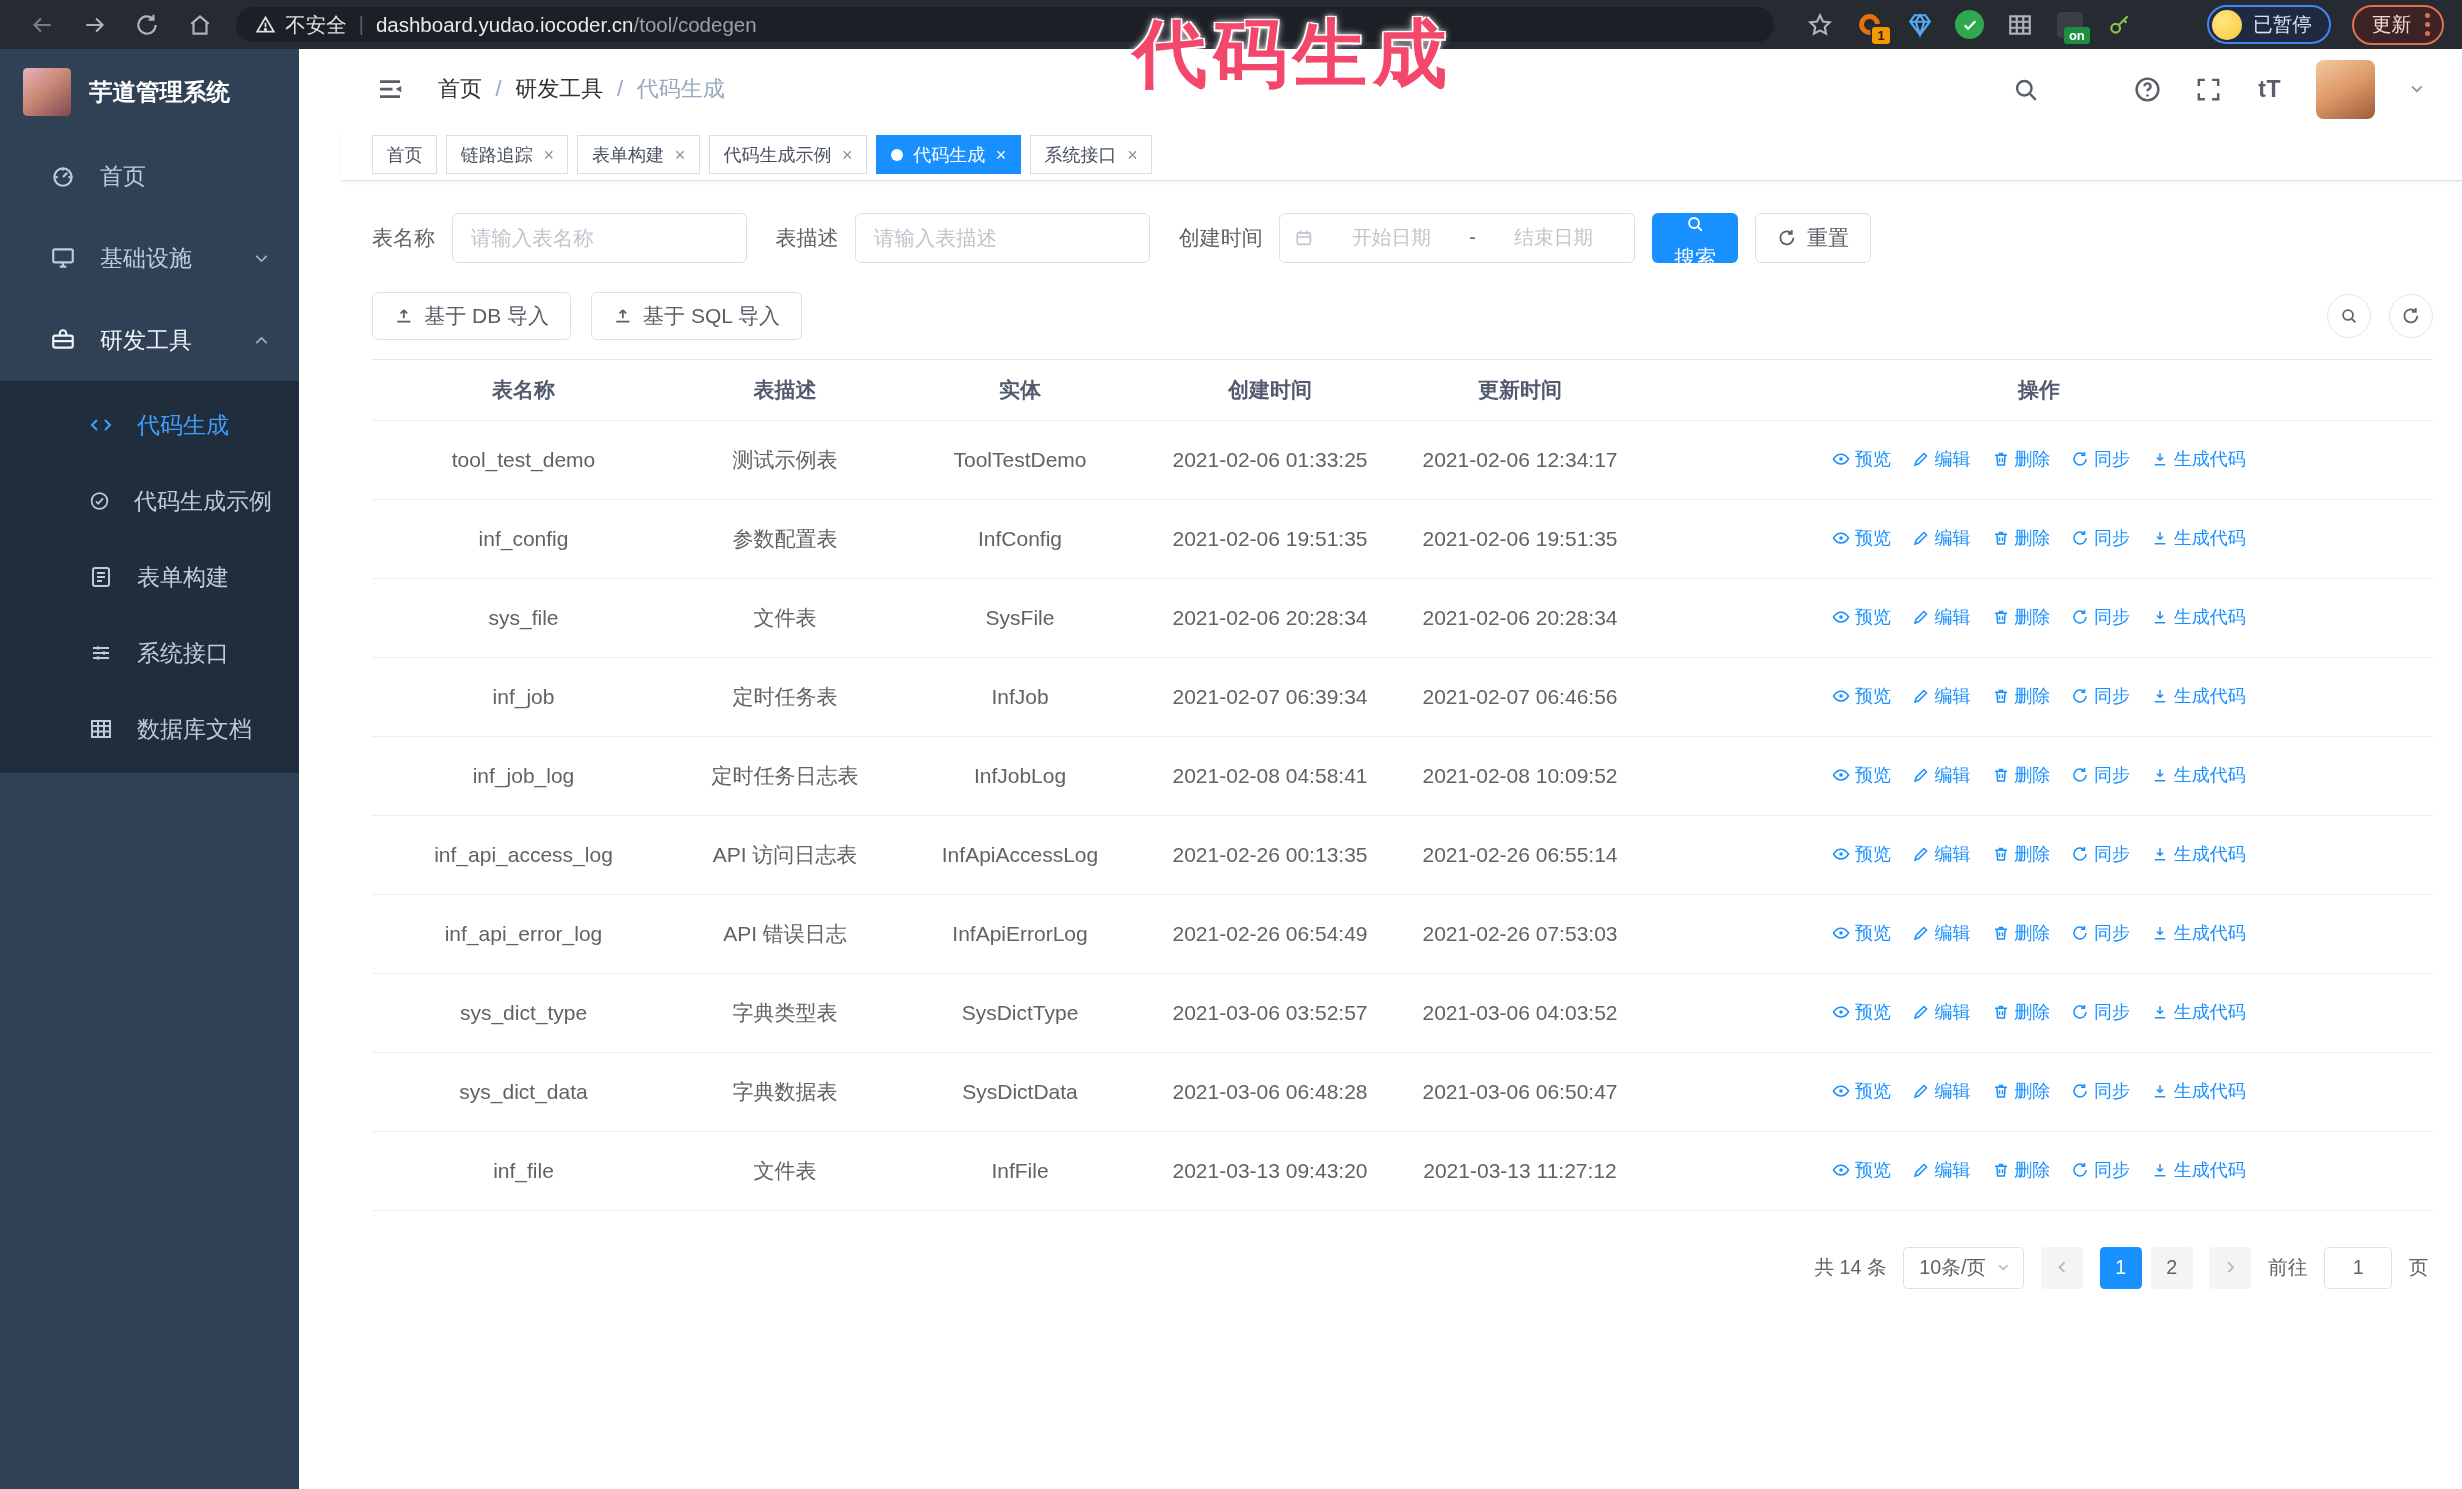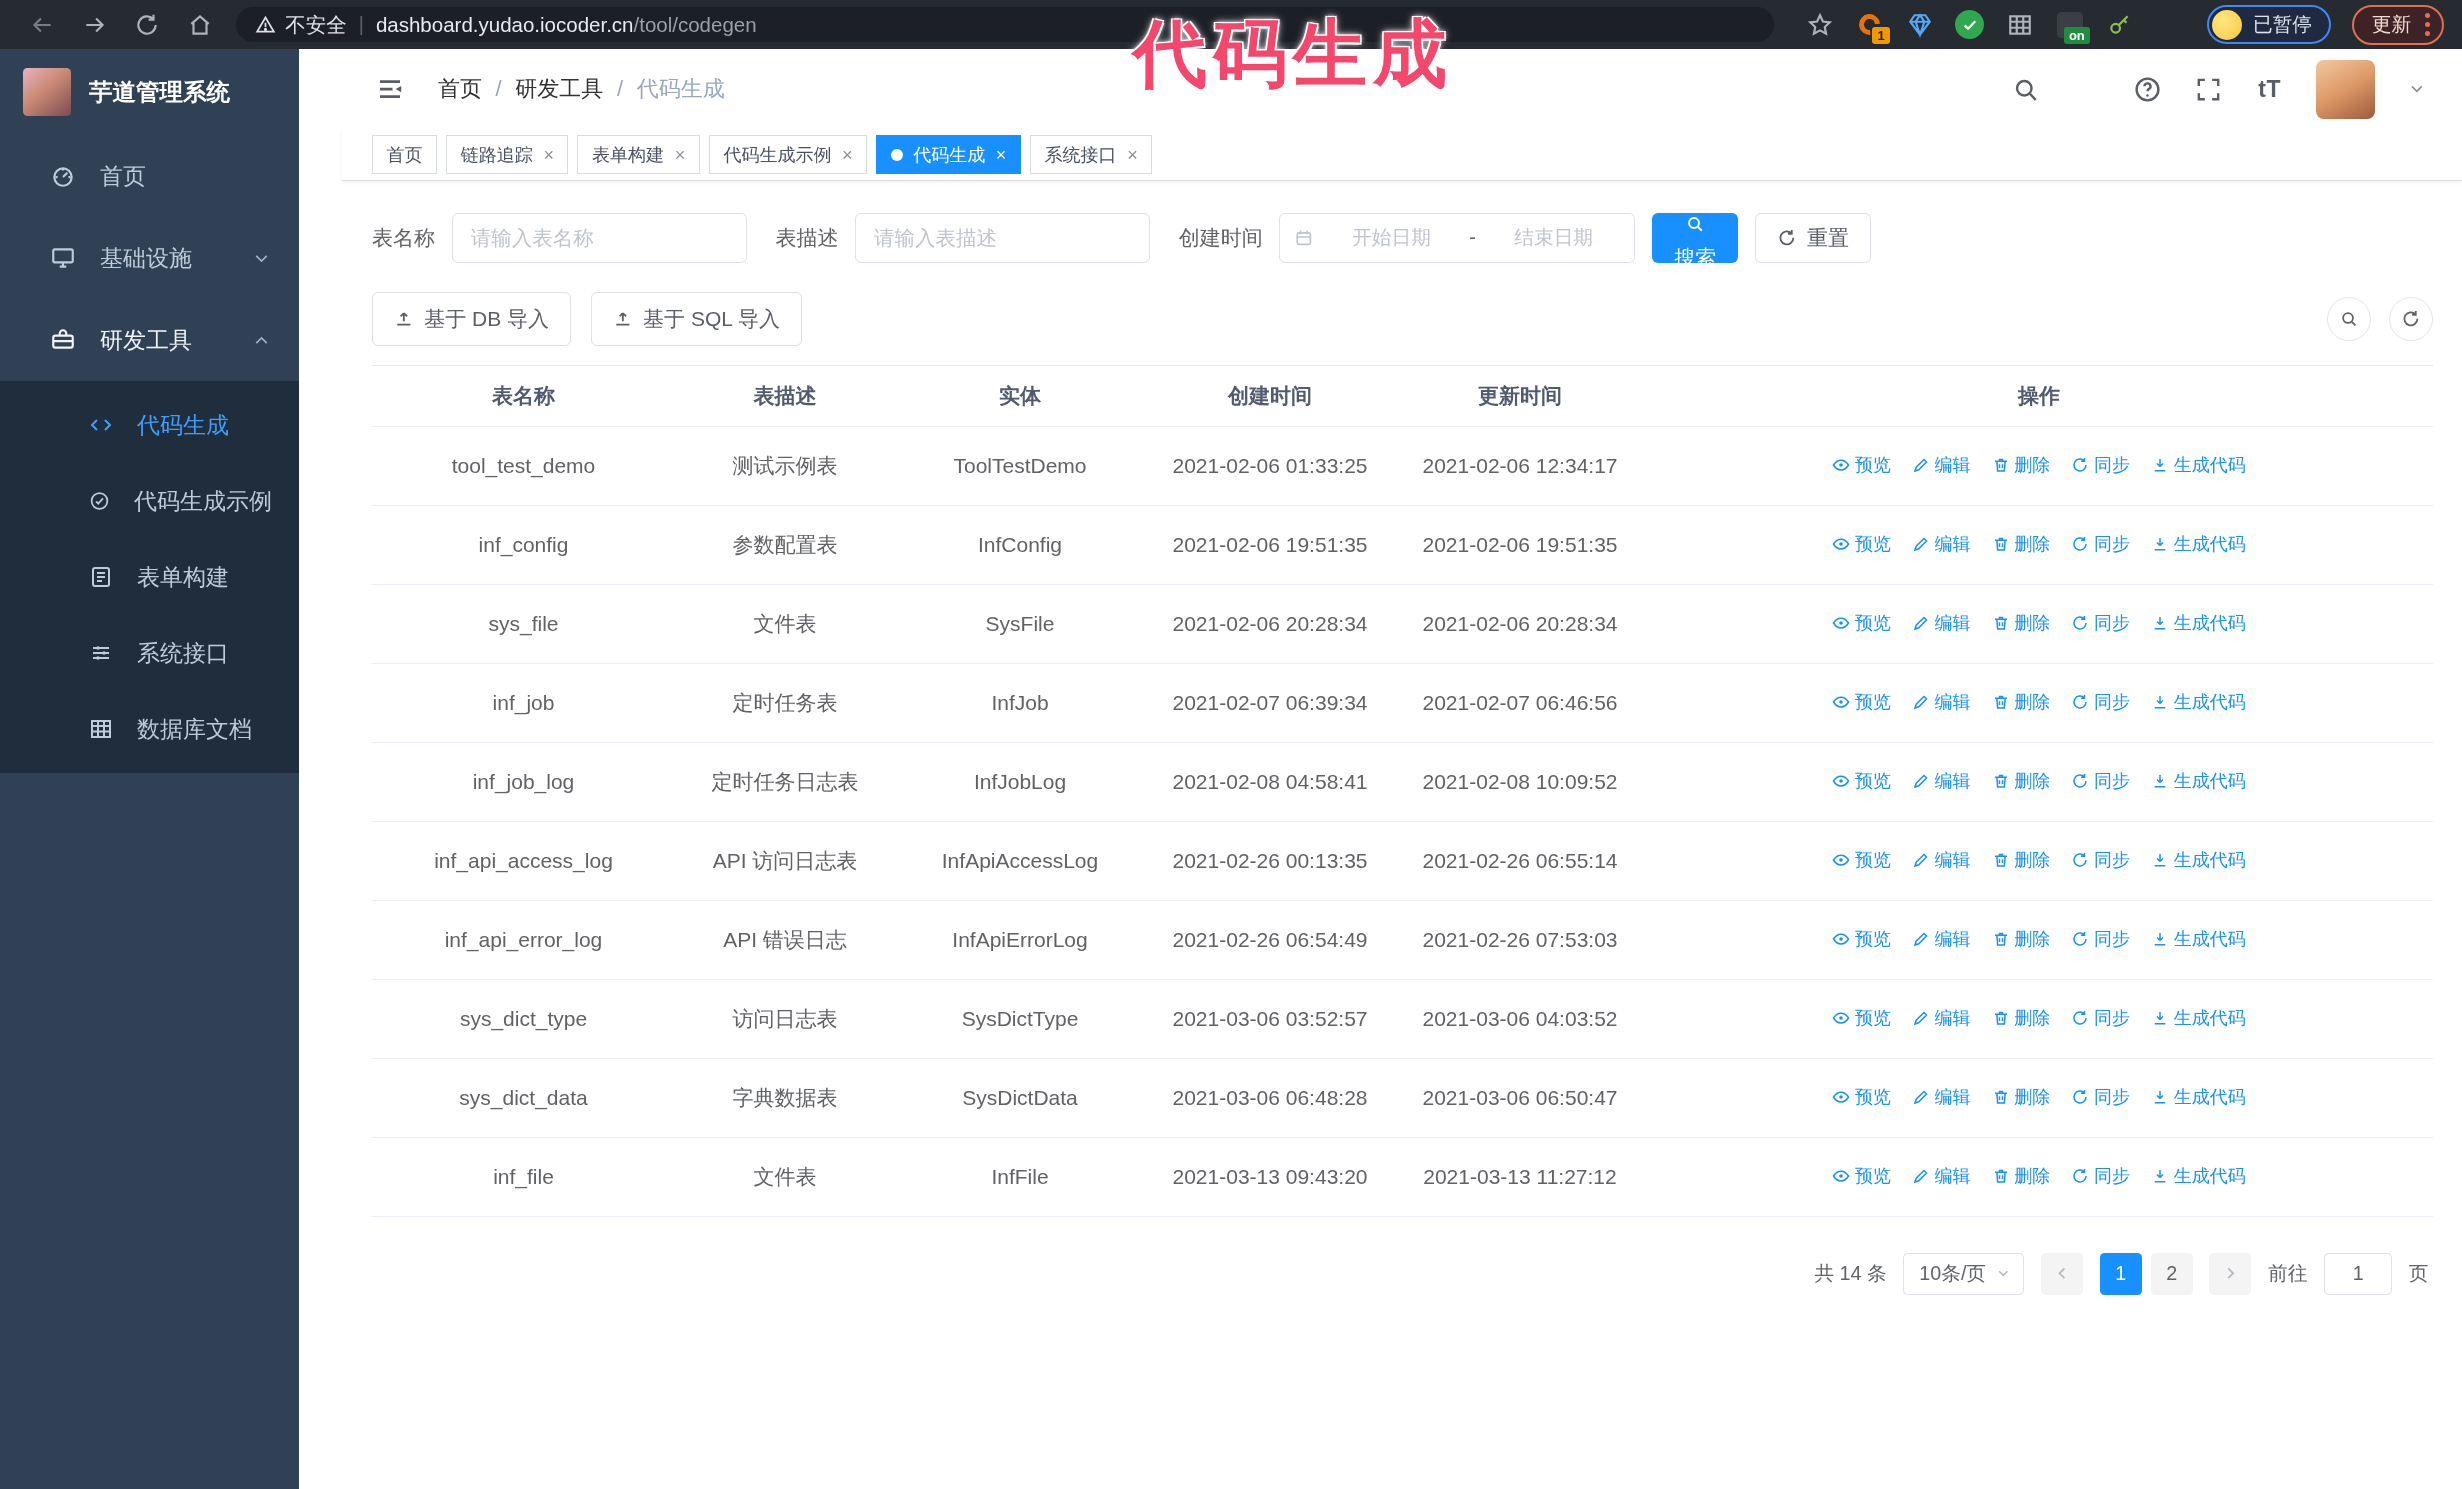--- a/index.html
+++ b/index.html
@@ -78,21 +78,21 @@
   .inp.name{width:295px;}
   .inp.desc{width:295px;}
   .range{width:356px;height:50px;border:1.5px solid var(--border);border-radius:6px;display:flex;align-items:center;padding:0 13.6px;gap:10.6px;color:var(--ph);font-size:19.7px;}
   .range .sep{color:#606266;flex:none;}
   .range .ph{flex:1;text-align:center;white-space:nowrap;}
   .btn{height:50px;border-radius:6px;font-size:21px;display:inline-flex;align-items:center;gap:10.6px;padding:0 21px;cursor:pointer;border:1.5px solid transparent;white-space:nowrap;}
   .btn.primary{background:var(--accent);color:#fff;flex-direction:column;}
   .btn.plain{background:#fff;border-color:var(--border);color:#5a5e66;}
 
   .import-row{display:flex;align-items:center;gap:19.7px;margin-top:29px;}
-  .import-row .btn{height:54px;font-size:21px;color:#5a5e66;}
+  .import-row .btn{height:48px;font-size:21px;color:#5a5e66;}
   .row-tools{margin-left:auto;display:flex;gap:18px;}
   .circle-btn{width:44px;height:44px;border-radius:50%;border:1.5px solid #e3e6ec;background:#fff;color:#5f6368;display:flex;align-items:center;justify-content:center;cursor:pointer;}
 
   
   table{width:100%;border-collapse:collapse;table-layout:fixed;margin-top:19.7px;font-size:21px;}
   thead th{font-weight:bold;color:#515a6e;padding:16.7px 12px;border-top:1.5px solid #e4e7ed;border-bottom:1.5px solid var(--tbl-border);text-align:center;line-height:26px;}
   tbody td{padding:25px 15px;border-bottom:1.5px solid var(--tbl-border);text-align:center;line-height:26px;color:#606266;}
   td.date{word-break:break-all;}
   tbody tr:nth-child(1) td:nth-child(4),tbody tr:nth-child(1) td:nth-child(5),
   tbody tr:nth-child(2) td:nth-child(4),tbody tr:nth-child(2) td:nth-child(5),
@@ -783,21 +783,21 @@
                   <span class="i" style="width: 18px; height: 18px;">
                     <svg width="100%" height="100%" viewBox="0 0 24 24" fill="none" stroke="currentColor" stroke-width="2">
                       <path d="M12 4v10M12 14l-4-4M12 14l4-4M5 19.5h14"></path>
                     </svg>
                   </span>
                   <span>生成代码</span>
                 </a></td>
             </tr>
             <tr>
               <td>sys_dict_type</td>
-              <td>访问日志表</td>
+              <td>字典类型表</td>
               <td>SysDictType</td>
               <td class="date">2021-03-06 03:52:57</td>
               <td class="date">2021-03-06 04:03:52</td>
               <td><a class="action">
                   <span class="i" style="width: 18px; height: 18px;">
                     <svg width="100%" height="100%" viewBox="0 0 24 24" fill="none" stroke="currentColor" stroke-width="2">
                       <path d="M2 12s4-6.5 10-6.5S22 12 22 12s-4 6.5-10 6.5S2 12 2 12z"></path>
                       <circle cx="12" cy="12" r="2.4" fill="currentColor" stroke="none"></circle>
                     </svg>
                   </span>

